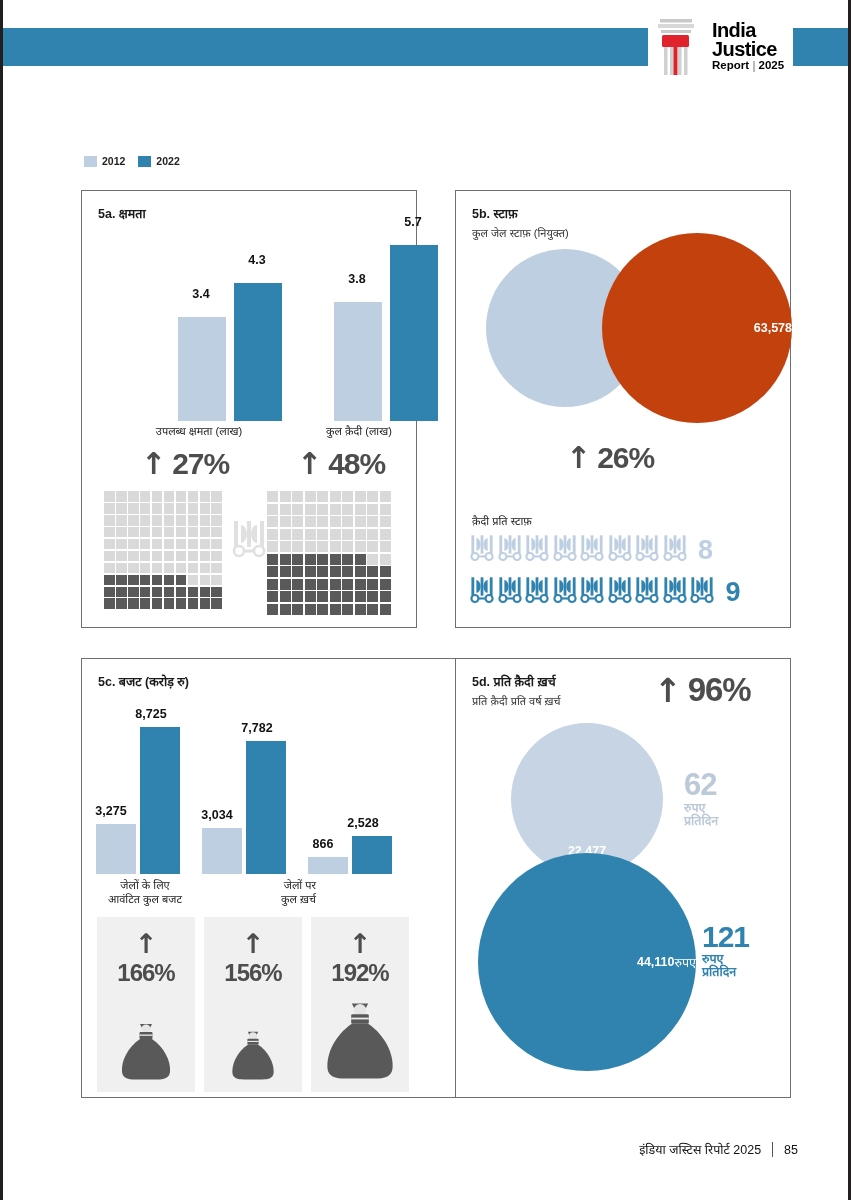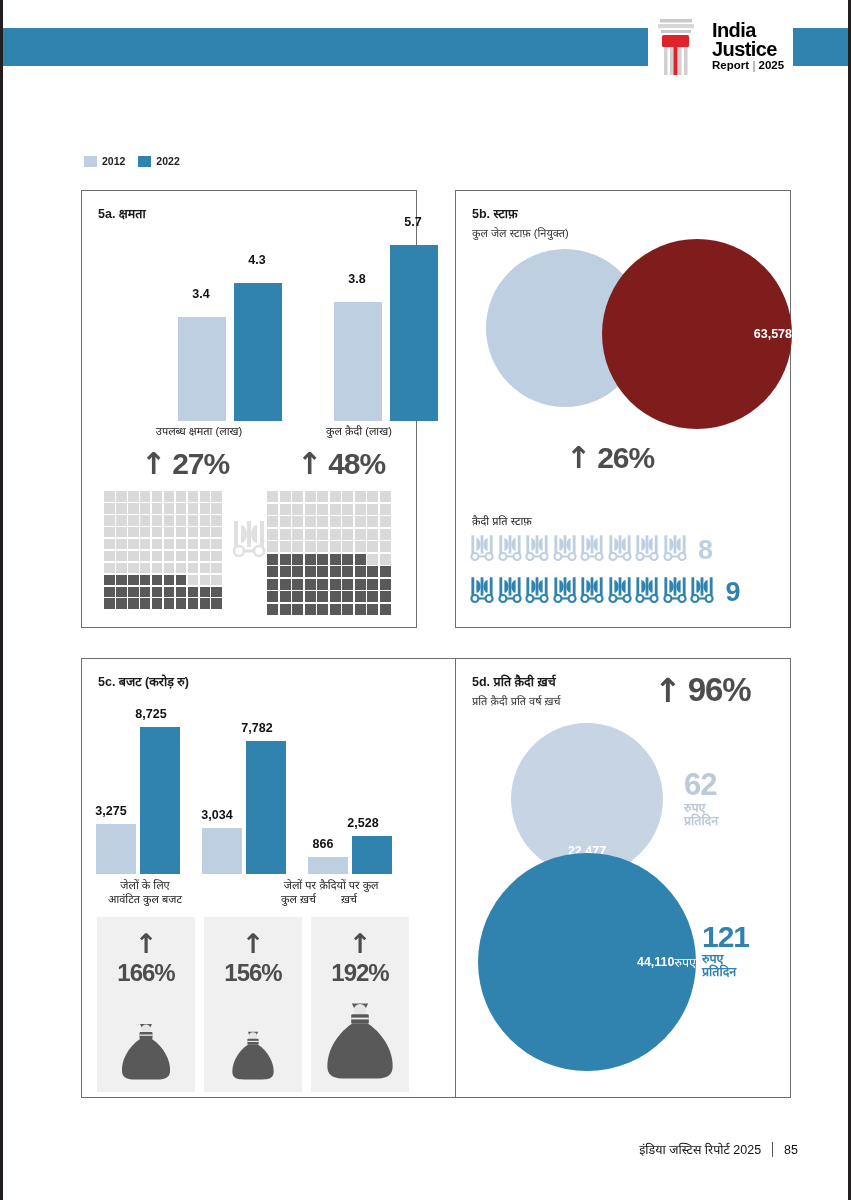--- a/index.html
+++ b/index.html
@@ -437,21 +437,21 @@
     </div>
   </div>
 
   <div class="panel" id="panel-5b">
     <div class="panel-title">5b. स्टाफ़</div>
     <div class="panel-sub">कुल जेल स्टाफ़ (नियुक्त)</div>
 
     <div class="circle" style="left:30px; top:58px; width:158px; height:158px; background:#bfcfe2;">
       <span class="circle-label">50,358</span>
     </div>
-    <div class="circle" style="left:146px; top:48px; width:190px; height:190px; background:#7f1d1d;">
+    <div class="circle" style="left:146px; top:42px; width:190px; height:190px; background:#c2410c;">
       <span class="circle-label">63,578</span>
     </div>
 
     <div class="pct-row" style="left:110px; top:250px;">
       <span class="arrow-up">↑</span>
       <span class="pct-num">26%</span>
     </div>
 
     <div class="staff-rowlabel" style="left:16px; top:322px;">क़ैदी प्रति स्टाफ़</div>
 
@@ -654,24 +654,20 @@
       <div class="bar" style="left:270px; top:177px; width:40px; height:38px; background:#3083ae;"></div>
     </div>
 
     <div class="grp-label" style="left:-12px; top:220px; width:150px; line-height:1.25;">
       <span>जेलों के लिए</span><br>
       <span>आवंटित कुल बजट</span>
     </div>
     <div class="grp-label" style="left:84px; top:220px; width:150px; line-height:1.25;text-align:right;">
       <span>जेलों पर</span><br>
       <span>कुल ख़र्च</span>
-    </div>
-    <div class="grp-label" style="left:192px; top:220px; width:150px; line-height:1.25;">
-      <span>क़ैदियों पर कुल</span><br>
-      <span>ख़र्च</span>
     </div>
 
     <div class="budget-cards" style="top:258px;">
 
       <div class="bcard">
         <span class="bcard-arrow">↑</span>
         <span class="bcard-pct">166%</span>
         <span class="bag-wrap">
           <svg width="56" height="62" viewBox="0 0 56 62">
             <path d="M22 4 l12 0 l-3.2 6.5 l-5.6 0 z" fill="#595959"></path>

